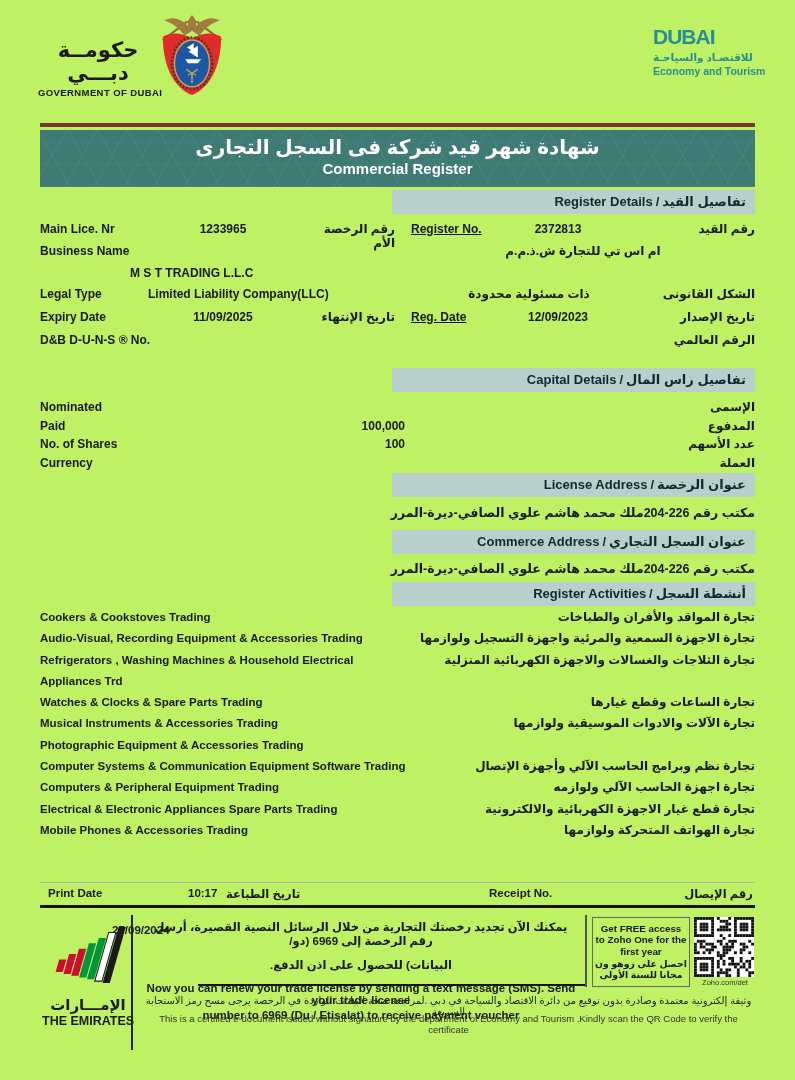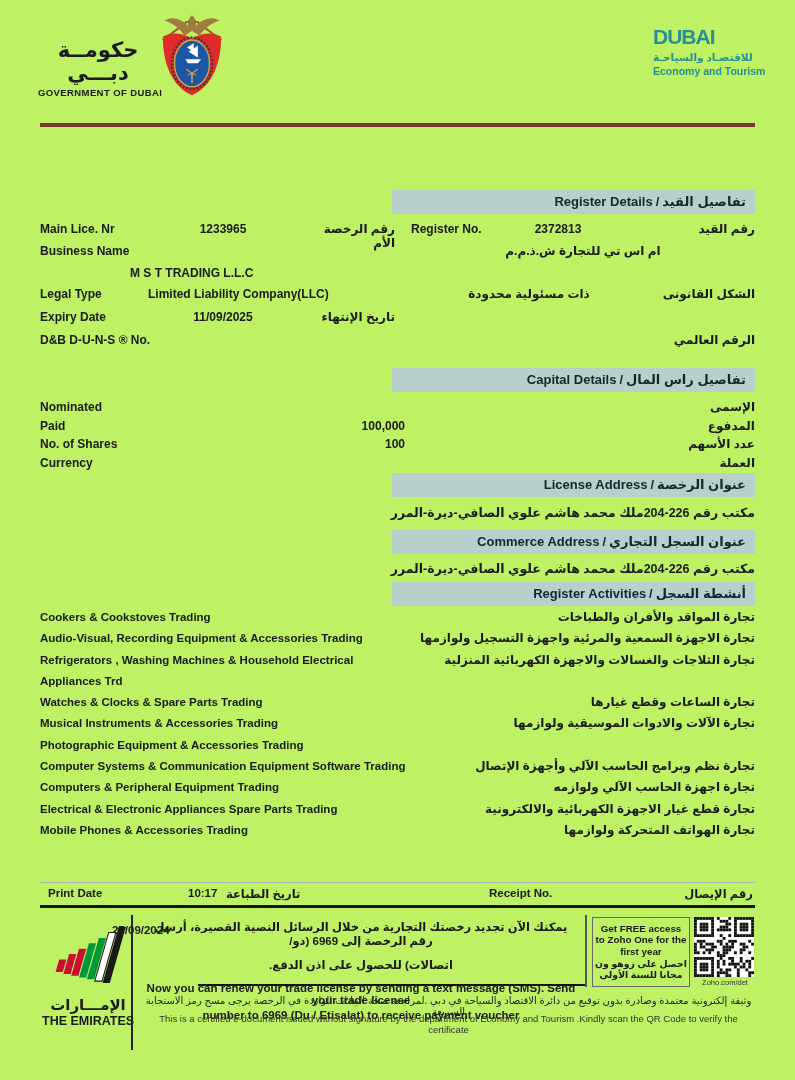--- a/index.html
+++ b/index.html
@@ -39,21 +39,21 @@
     text-align:right;padding:4px 9px 0 9px;font-size:13px;color:#10292e;white-space:nowrap;}
   .sec-head .ar{direction:rtl;unicode-bidi:isolate;}
   .sep{padding:0 3px;}
 
   .row{position:absolute;left:0;width:715px;display:flex;}
   .half-l{width:355px;display:flex;}
   .half-r{width:360px;display:flex;padding-left:16px;}
   .lblL{width:108px;}
   .valL{width:150px;text-align:center;}
   .arL{flex:1;direction:rtl;text-align:left;padding-left:4px;}
-  .lblR{width:78px;}
+  .lblR{width:78px;text-decoration:underline;}
   .valR{width:138px;text-align:center;}
   .arR{flex:1;direction:rtl;}
   .ar-val-center{flex:1;direction:rtl;text-align:center;}
 
   .r1{top:32px;} .r2{top:54px;} .r3{top:76px;} .r4{top:97px;} .r5{top:120px;} .r6{top:143px;}
   .biz-en{padding-left:90px;}
 
   .cap-head{top:178px;}
   .cap-rows{position:absolute;top:208px;left:0;width:715px;}
   .cap-row{display:flex;line-height:18.5px;}
@@ -138,20 +138,24 @@
     <path d="M50 76 L43 71 M50 76 L57 71 M50 76 L45 78 M50 76 L55 78" stroke="#caa84b" stroke-width="1.4" fill="none"></path>
   </svg>
 
   <div class="det-block">
     <div class="det-name">DUBAI</div>
     <div class="det-ar">للاقتصـاد والسياحـة</div>
     <div class="det-en">Economy and Tourism</div>
   </div>
 
   <div class="maroon-line"></div>
+  <div class="banner">
+    <div class="banner-ar">شهادة شهر قيد شركة فى السجل التجارى</div>
+    <div class="banner-en">Commercial Register</div>
+  </div>
 
   <div class="content">
 
     <div class="sec-head" style="top:0;">
       <span>Register Details</span><span class="sep">/</span><span class="ar">تفاصيل القيد</span>
     </div>
 
     <div class="row r1">
       <div class="half-l">
         <span class="lblL">Main Lice. Nr</span>
@@ -187,20 +191,25 @@
         <span class="ar-val-center">ذات مسئولية محدودة</span>
         <span class="arR" style="flex:0 0 108px;">الشكل القانونى</span>
       </div>
     </div>
 
     <div class="row r5">
       <div class="half-l">
         <span class="lblL">Expiry Date</span>
         <span class="valL">11/09/2025</span>
         <span class="arL" style="text-align:right;">تاريخ الإنتهاء</span>
+      </div>
+      <div class="half-r">
+        <span class="lblR">Reg. Date</span>
+        <span class="valR">12/09/2023</span>
+        <span class="arR">تاريخ الإصدار</span>
       </div>
     </div>
 
     <div class="row r6">
       <div class="half-l">
         <span>D&amp;B D-U-N-S ® No.</span>
       </div>
       <div class="half-r">
         <span class="arR">الرقم العالمي</span>
       </div>
@@ -326,21 +335,21 @@
       <rect x="0" y="0" width="8" height="62" transform="translate(84,4) skewX(-16)" fill="#1a1a1a"></rect>
     </svg>
     <div class="emirates-ar">الإمـــارات</div>
     <div class="emirates-en">THE EMIRATES</div>
   </div>
 
   <div class="vdiv1"></div>
 
   <div class="sms">
     <div class="sms-ar1">يمكنك الآن تجديد رخصتك التجارية من خلال الرسائل النصية القصيرة، أرسل رقم الرخصة إلى 6969 (دو/</div>
-    <div class="sms-ar2">اتصالات) للحصول على اذن الدفع.</div>
+    <div class="sms-ar2">البيانات) للحصول على اذن الدفع.</div>
     <div class="sms-en1">Now you can renew your trade license by sending a text message (SMS).  Send your trade license</div>
     <div class="sms-en2">number to 6969 (Du / Etisalat) to receive payment voucher</div>
   </div>
   <div class="sms-hr"></div>
 
   <div class="vdiv2"></div>
 
   <div class="zoho">
     <div class="zoho-text">
       <div class="zoho-en">Get FREE access to Zoho One for the first year</div>

